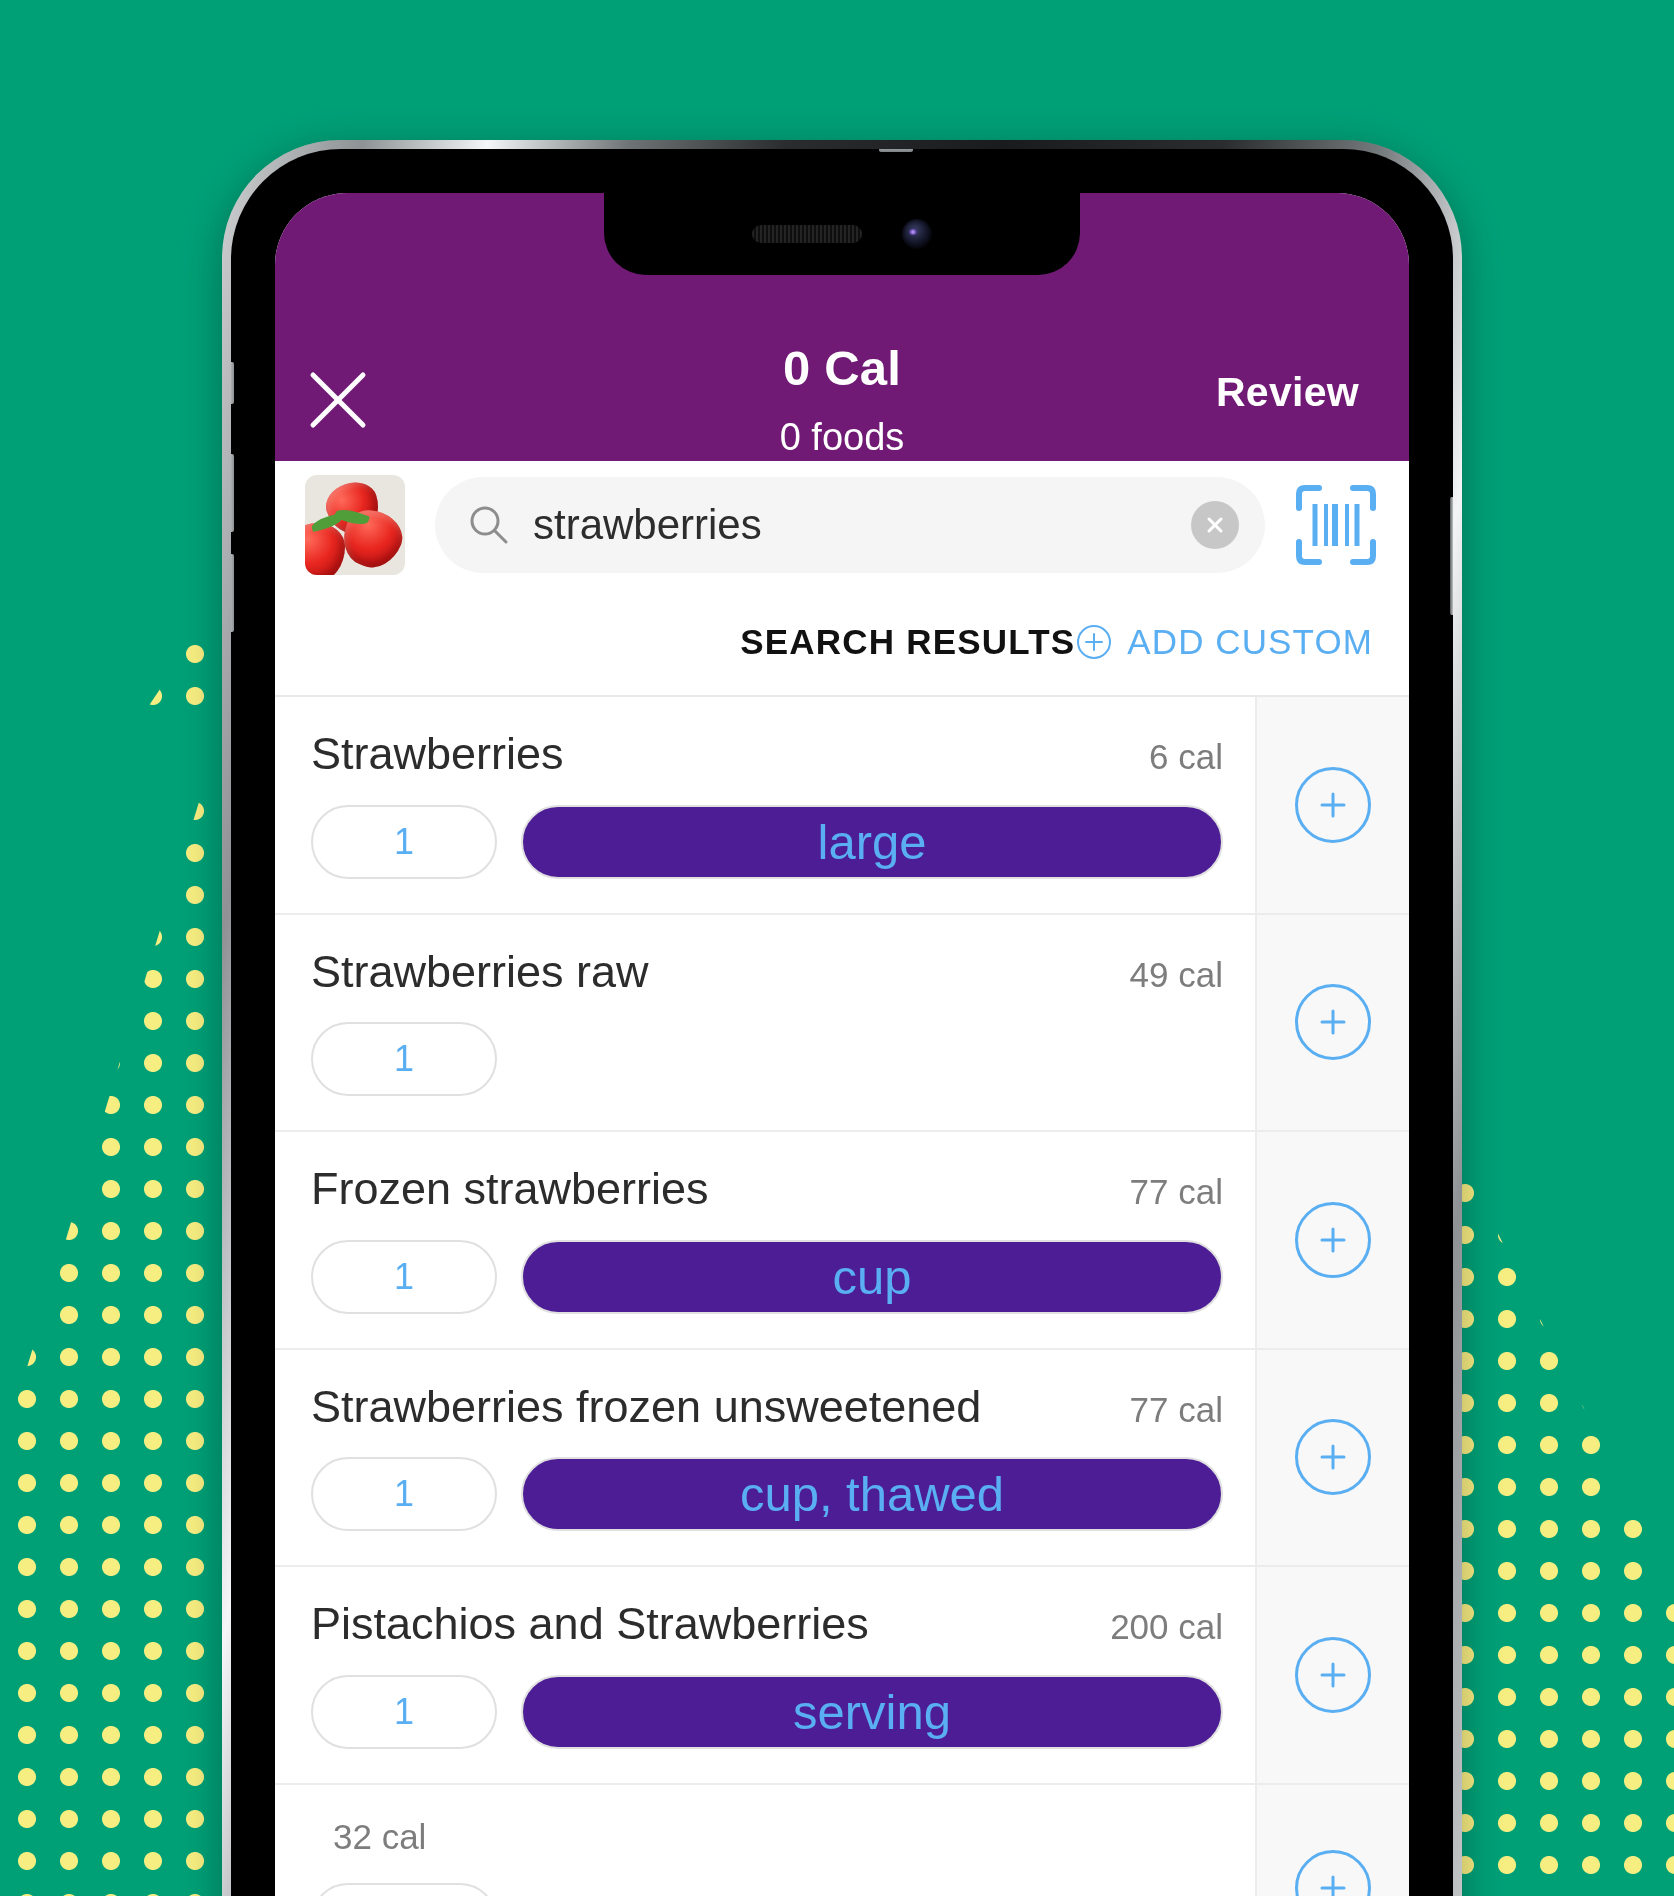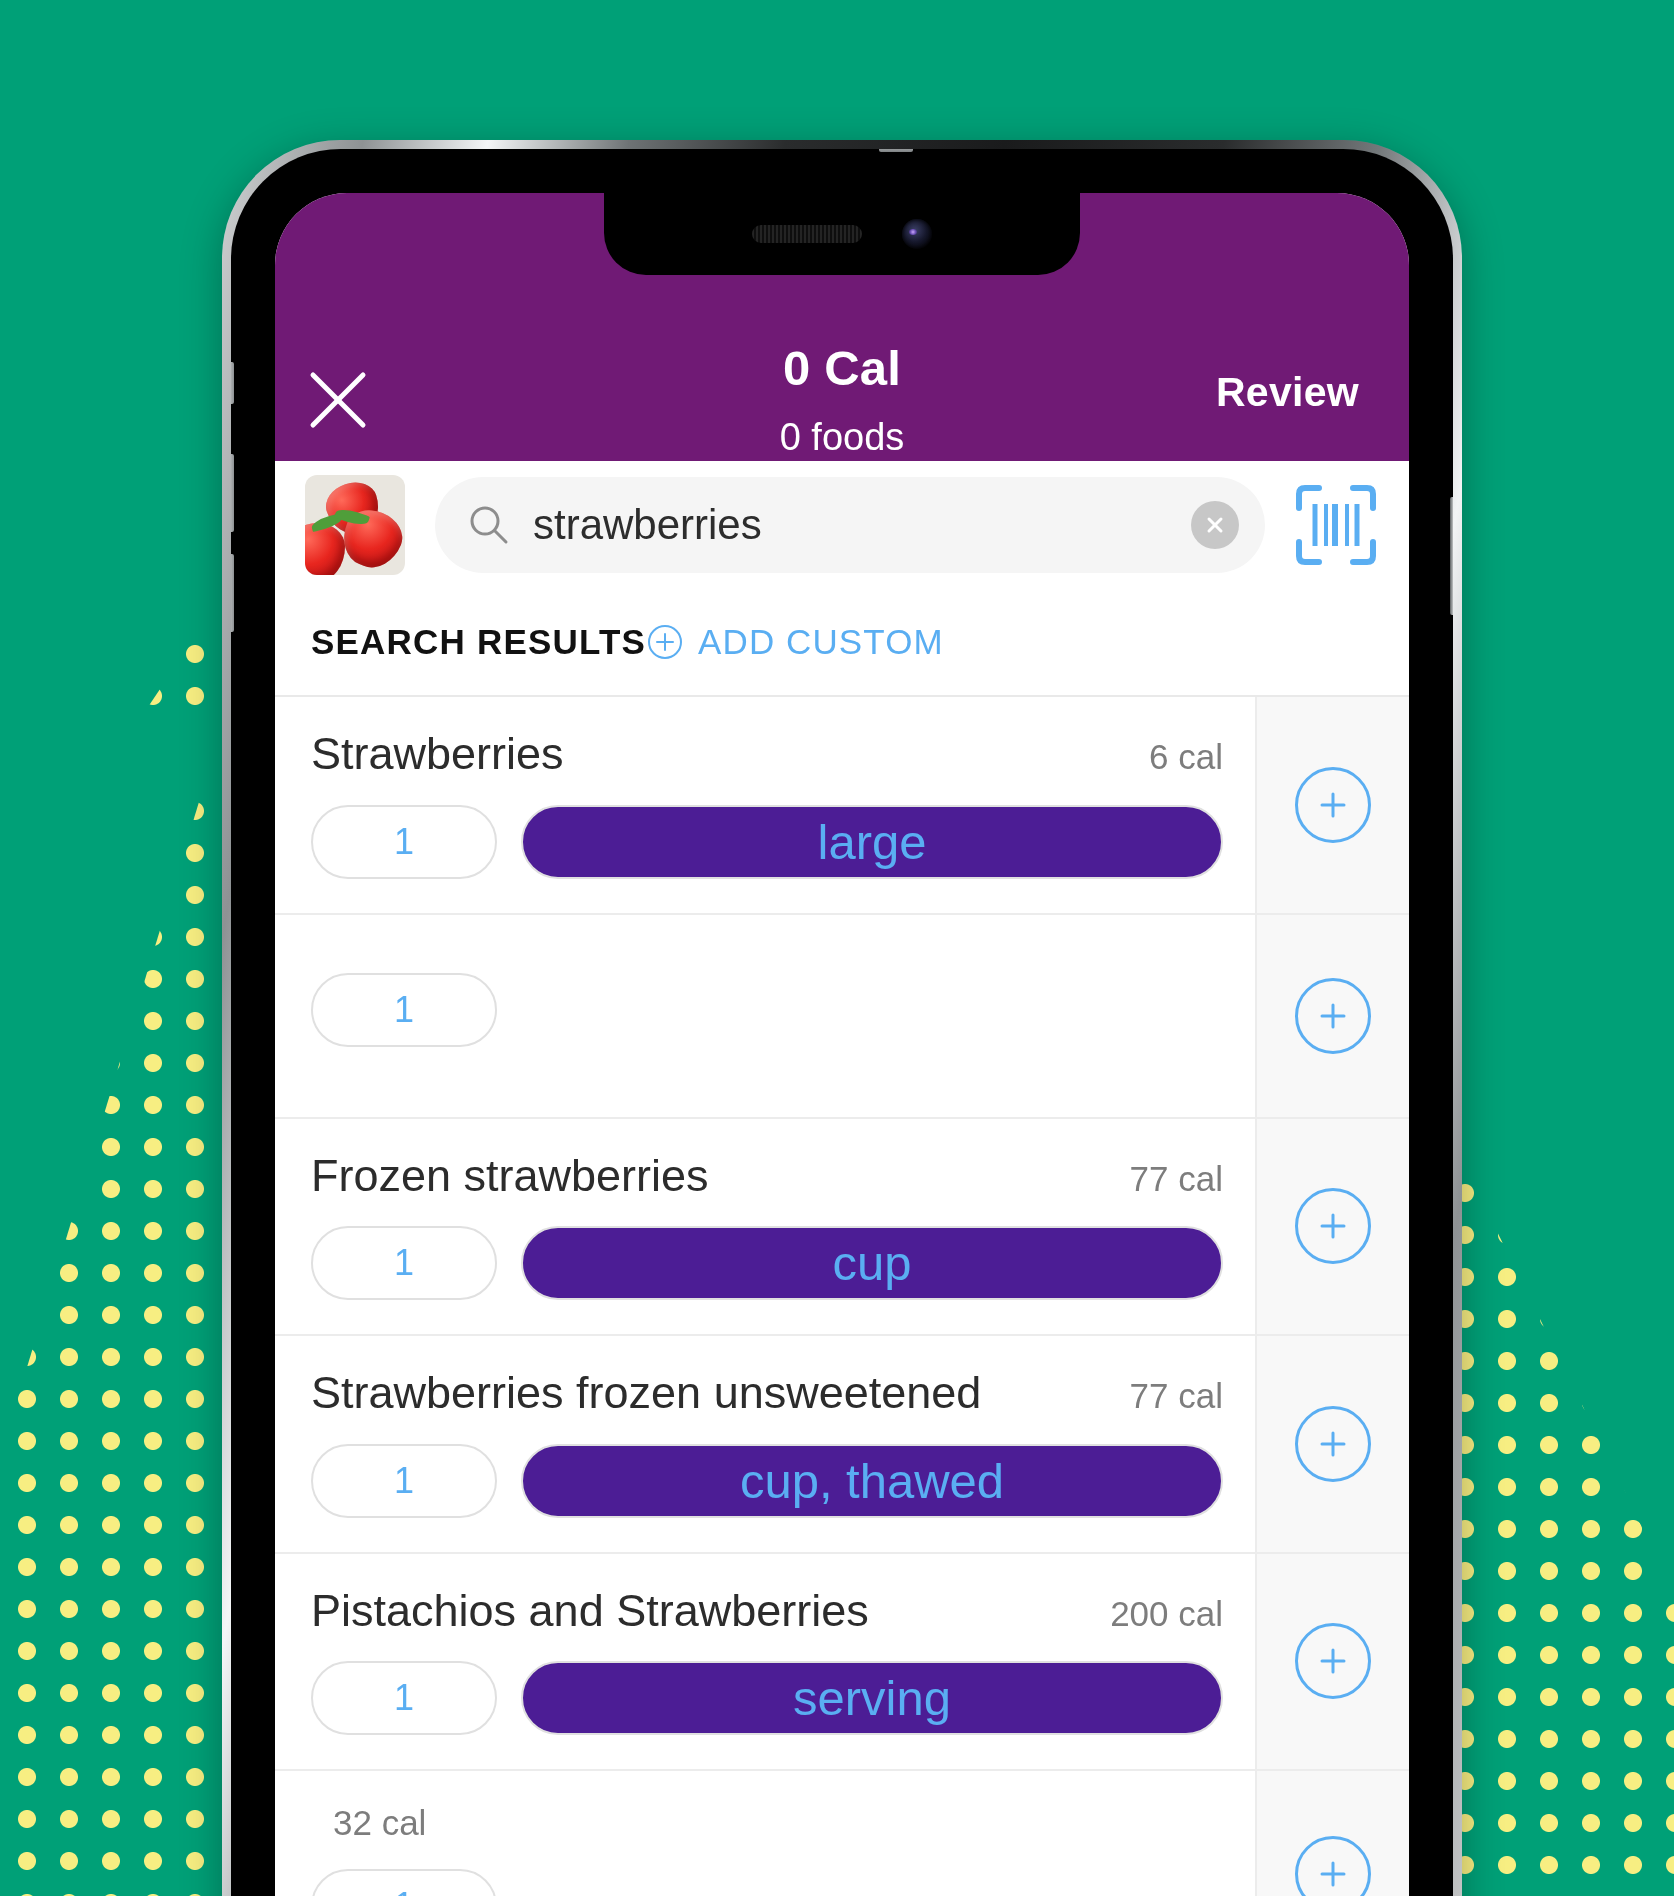--- a/index.html
+++ b/index.html
@@ -254,21 +254,21 @@
   
   #section-header {
     position: absolute;
     left: 0; right: 0;
     top: 396px;
     height: 108px;
     background: #fff;
     border-bottom: 2px solid #e9e9e9;
     display: flex;
     align-items: center;
-    justify-content: flex-start;
+    justify-content: flex-end;
     padding: 0 36px;
     box-sizing: border-box;
     z-index: 8;
   }
   #results-title {
     font-size: 35px;
     font-weight: bold;
     color: #111;
     letter-spacing: 1.2px;
   }
@@ -473,20 +473,24 @@
               <div class="add-circle">
                 <svg width="34" height="34" viewBox="0 0 34 34">
                   <line x1="17" y1="6" x2="17" y2="28" stroke="#5aaef2" stroke-width="3" stroke-linecap="round"></line>
                   <line x1="6" y1="17" x2="28" y2="17" stroke="#5aaef2" stroke-width="3" stroke-linecap="round"></line>
                 </svg>
               </div>
             </div>
           </div>
           <div class="result-row">
             <div class="row-main">
+              <div class="row-top">
+                <div class="food-name">Strawberries raw</div>
+                <div class="food-cal">49 cal</div>
+              </div>
               <div class="row-controls">
                 <div class="qty-pill">1</div>
               </div>
             </div>
             <div class="row-add">
               <div class="add-circle">
                 <svg width="34" height="34" viewBox="0 0 34 34">
                   <line x1="17" y1="6" x2="17" y2="28" stroke="#5aaef2" stroke-width="3" stroke-linecap="round"></line>
                   <line x1="6" y1="17" x2="28" y2="17" stroke="#5aaef2" stroke-width="3" stroke-linecap="round"></line>
                 </svg>

